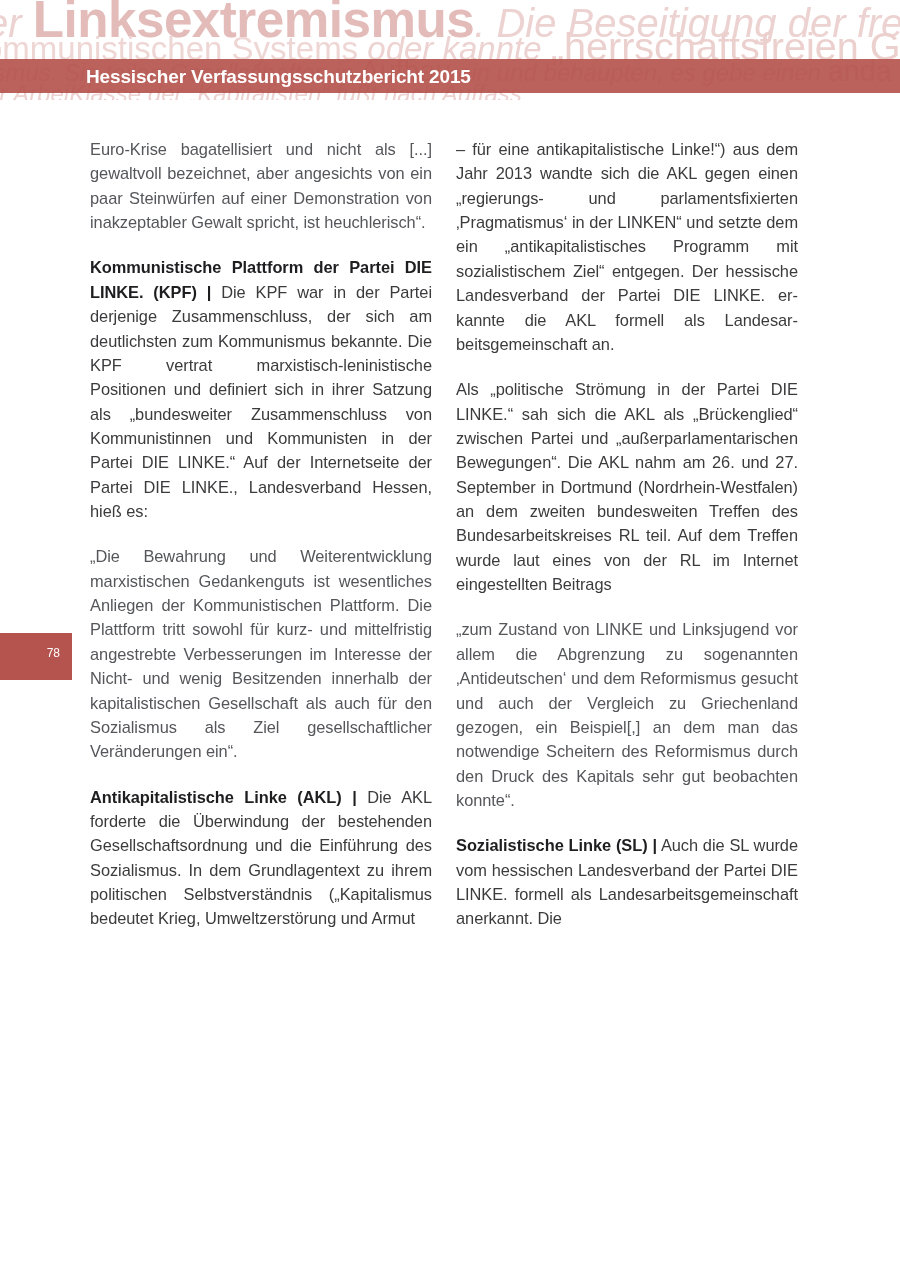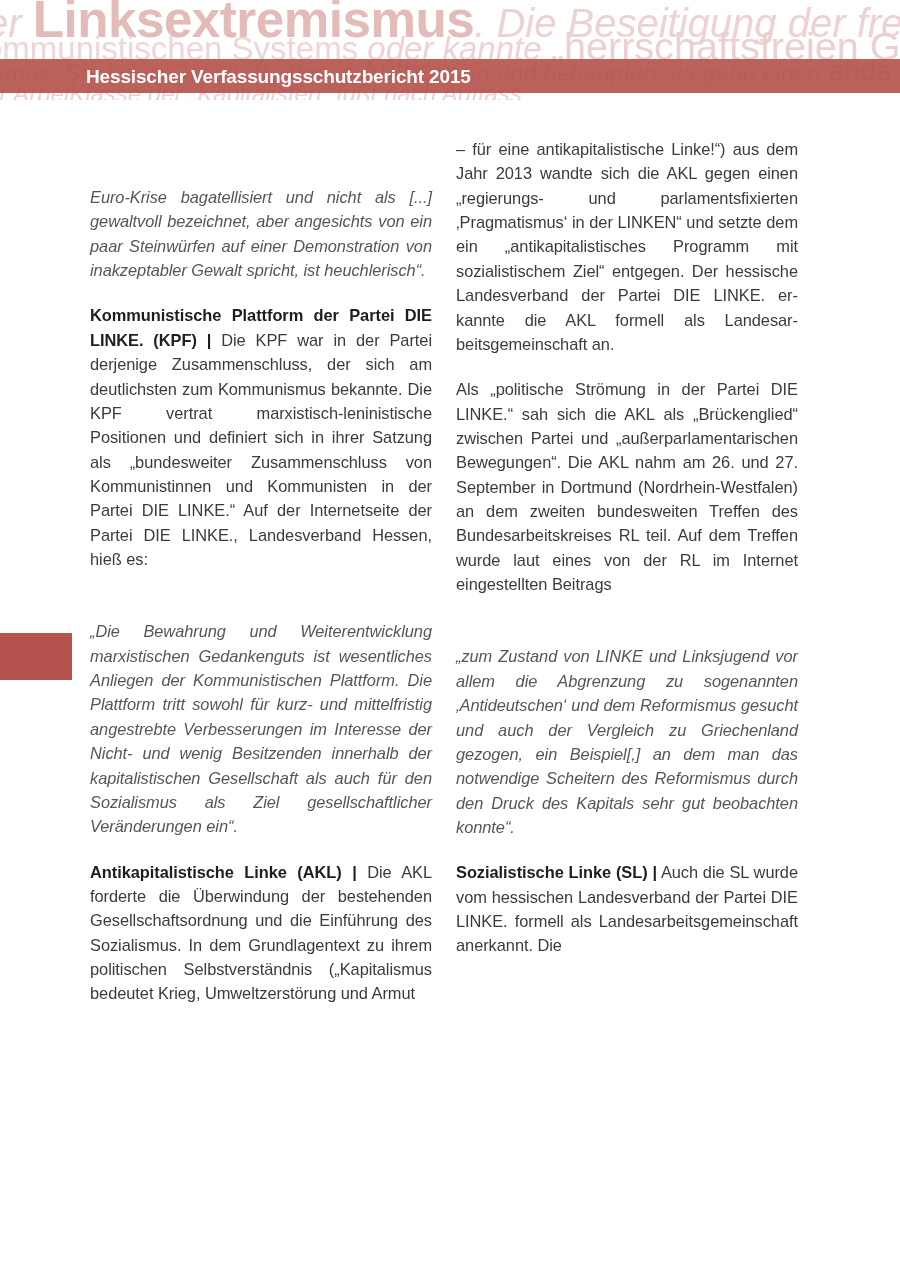--- a/index.html
+++ b/index.html
@@ -62,21 +62,20 @@
     left: 0; top: 633px;
     width: 72px; height: 47px;
     background: #b5544f;
   }
   #page-tab .num {
     position: absolute;
     right: 12px; top: 13px;
     color: #ffffff;
     font-size: 12px;
     font-weight: normal;
-    margin-top: 33px;
   }
 
   
   #columns {
     position: absolute;
     top: 137px; left: 0;
     width: 900px;
     display: flex;
     gap: 24px;
     padding: 0 90px;
@@ -87,23 +86,21 @@
     margin: 0 0 21px 0;
     font-size: 16.4px;
     line-height: 1.485;
     color: #3b3b3d;
     text-align: justify;
     text-justify: inter-word;
     hyphens: manual;
     letter-spacing: -0.05px;
   }
   p.quote {
-    font-style: italic;
     color: #55565a;
-    margin-top: 48px;
   }
   p.last { margin-bottom: 8px; }
   p .lead {
     font-weight: bold;
     color: #1e1e20;
     font-style: normal;
   }
 </style>
 </head>
 <body>

